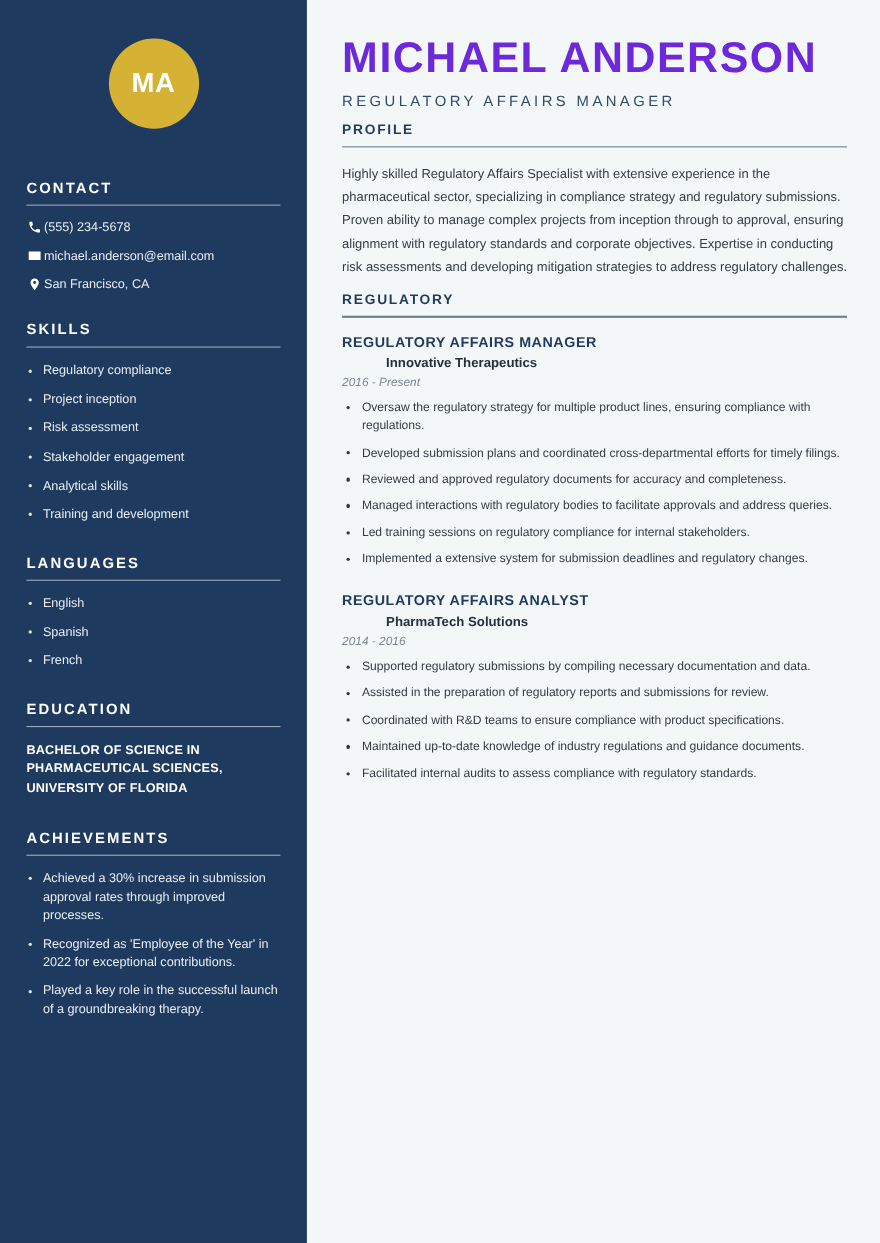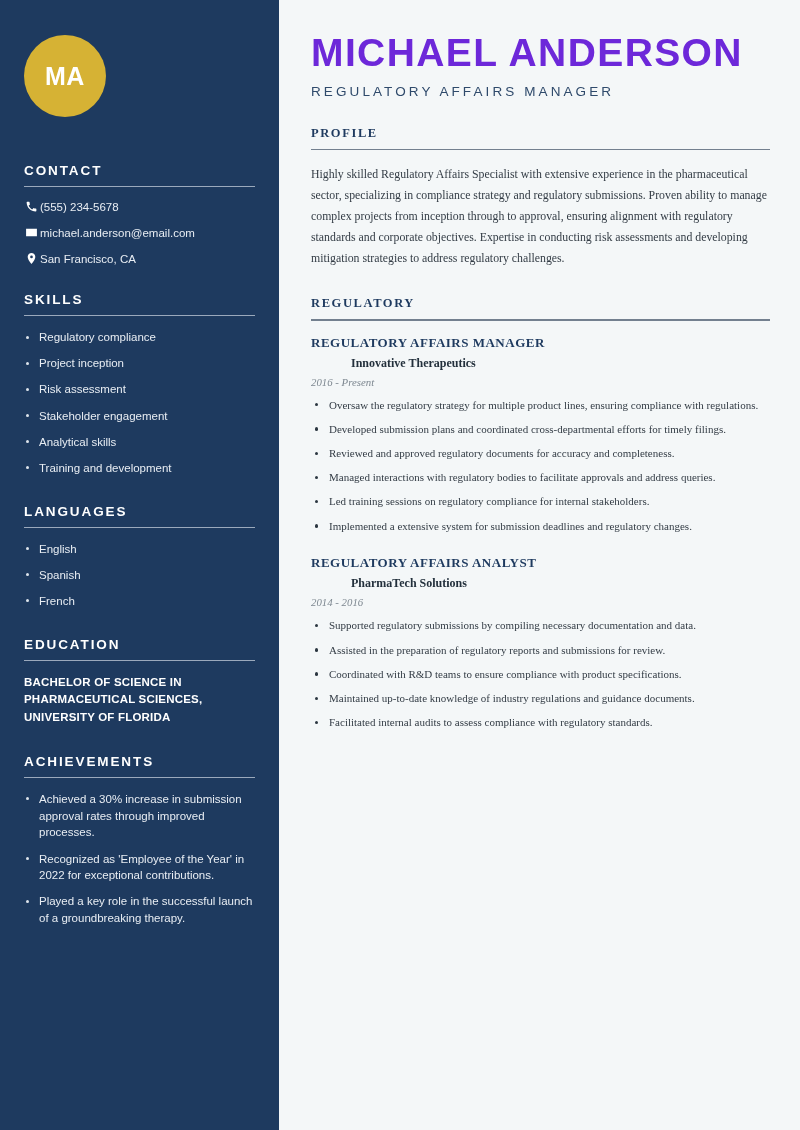--- a/index.html
+++ b/index.html
@@ -21,20 +21,21 @@
     width: 279px;
     min-width: 279px;
     background: #1e3a5f;
     color: #ffffff;
     padding: 0 24px;
     position: relative;
   }
 
   .avatar-wrap {
     display: flex;
+    justify-content: center;
     padding-top: 35px;
     padding-bottom: 46px;
   }
 
   .avatar {
     width: 82px;
     height: 82px;
     border-radius: 50%;
     background: #d6b234;
     display: flex;
@@ -127,21 +128,21 @@
     line-height: 1.1;
   }
 
   .role {
     font-size: 13.5px;
     letter-spacing: 3.1px;
     color: #2f4a6b;
     margin-top: 9px;
   }
 
-  .main-section { margin-top: 27px; font-family: Liberation Serif, serif; }
+  .main-section { margin-top: 12px; }
 
   .main-head {
     font-size: 12.5px;
     font-weight: bold;
     letter-spacing: 1.6px;
     color: #1e3a5f;
     padding-bottom: 8px;
   }
 
   .main-rule {

